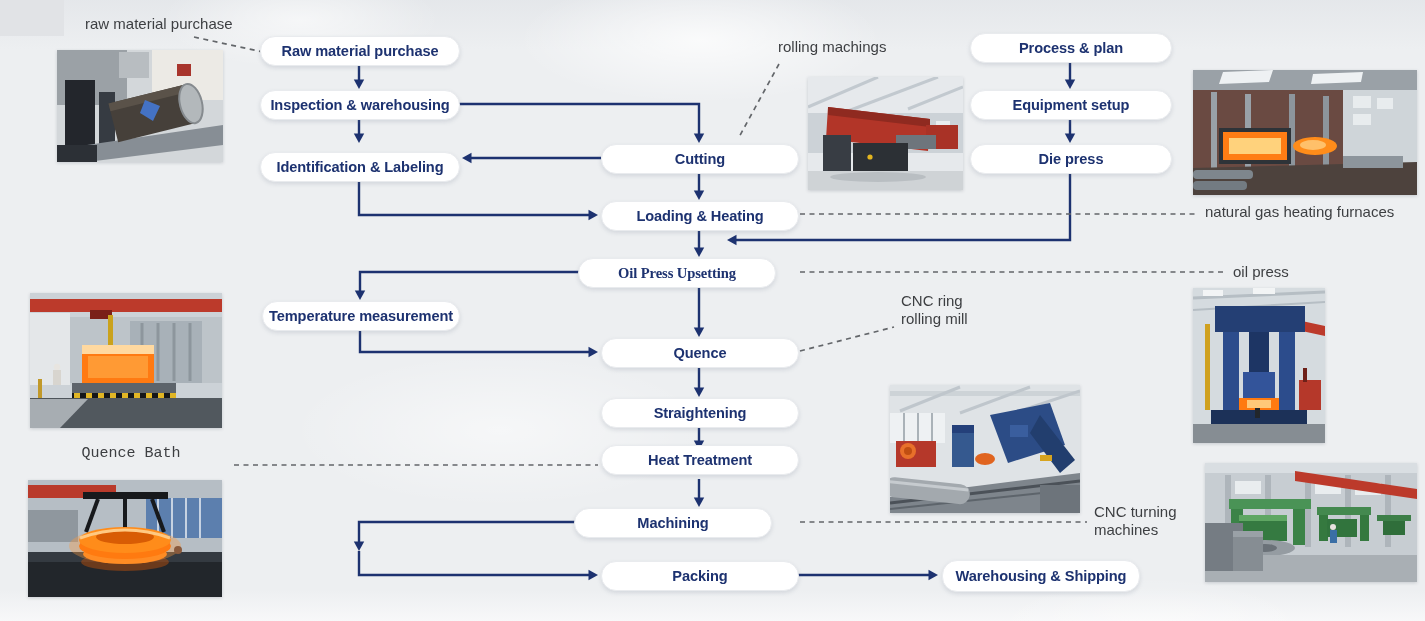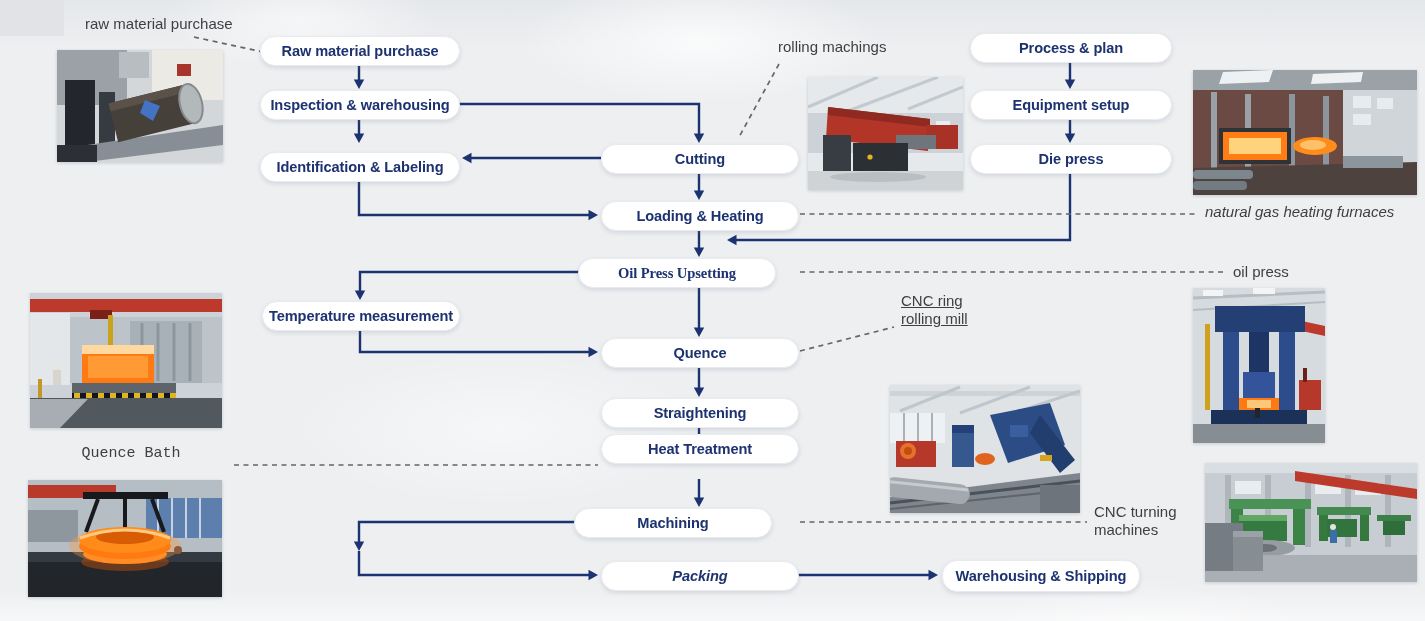--- a/index.html
+++ b/index.html
@@ -342,42 +342,42 @@
   <div id="nodes">
       <div class="flow-box" style="left: 260px; top: 36px; width: 198px; height: 28px;">Raw material purchase</div>
       <div class="flow-box" style="left: 260px; top: 90px; width: 198px; height: 28px;">Inspection &amp; warehousing</div>
       <div class="flow-box" style="left: 260px; top: 144px; width: 198px; height: 28px; margin-top: 8px;">Identification &amp; Labeling</div>
       <div class="flow-box" style="left: 262px; top: 301px; width: 196px; height: 28px;">Temperature measurement</div>
       <div class="flow-box" style="left: 601px; top: 144px; width: 196px; height: 28px;">Cutting</div>
       <div class="flow-box" style="left: 601px; top: 201px; width: 196px; height: 28px;">Loading &amp; Heating</div>
       <div class="flow-box" style="left: 578px; top: 258px; width: 196px; height: 28px; font-family: Liberation Serif, serif;">Oil Press Upsetting</div>
       <div class="flow-box" style="left: 601px; top: 338px; width: 196px; height: 28px;">Quence</div>
       <div class="flow-box" style="left: 601px; top: 398px; width: 196px; height: 28px;">Straightening</div>
-      <div class="flow-box" style="left: 601px; top: 434px; width: 196px; height: 28px;">Heat Treatment</div>
+      <div class="flow-box" style="left: 601px; top: 445px; width: 196px; height: 28px;">Heat Treatment</div>
       <div class="flow-box" style="left: 574px; top: 508px; width: 196px; height: 28px; text-align: center;">Machining</div>
-      <div class="flow-box" style="left: 601px; top: 561px; width: 196px; height: 28px; font-style: italic;">Packing</div>
+      <div class="flow-box" style="left: 601px; top: 561px; width: 196px; height: 28px;">Packing</div>
       <div class="flow-box" style="left: 970px; top: 33px; width: 200px; height: 28px;">Process &amp; plan</div>
       <div class="flow-box" style="left: 970px; top: 90px; width: 200px; height: 28px;">Equipment setup</div>
       <div class="flow-box" style="left: 970px; top: 144px; width: 200px; height: 28px;">Die press</div>
       <div class="flow-box" style="left: 942px; top: 560px; width: 196px; height: 30px;">Warehousing &amp; Shipping</div>
     </div>
   <div id="labels">
       <div class="annotation" style="left: 85px; top: 15px;">
         <div>raw material purchase</div>
       </div>
       <div class="annotation" style="left: 778px; top: 38px;">
         <div>rolling machings</div>
       </div>
-      <div class="annotation" style="left: 1205px; top: 203px; font-style: italic;">
+      <div class="annotation" style="left: 1205px; top: 203px;">
         <div>natural gas heating furnaces</div>
       </div>
       <div class="annotation" style="left: 1233px; top: 263px;">
         <div>oil press</div>
       </div>
-      <div class="annotation" style="left: 901px; top: 292px; text-decoration: underline;">
+      <div class="annotation" style="left: 901px; top: 292px;">
         <div>CNC ring</div>
         <div>rolling mill</div>
       </div>
       <div class="annotation center" style="left: 30px; top: 445px; width: 202px; font-family: Liberation Mono, monospace;">
         <div>Quence Bath</div>
       </div>
       <div class="annotation" style="left: 1094px; top: 503px;">
         <div>CNC turning</div>
         <div>machines</div>
       </div>

